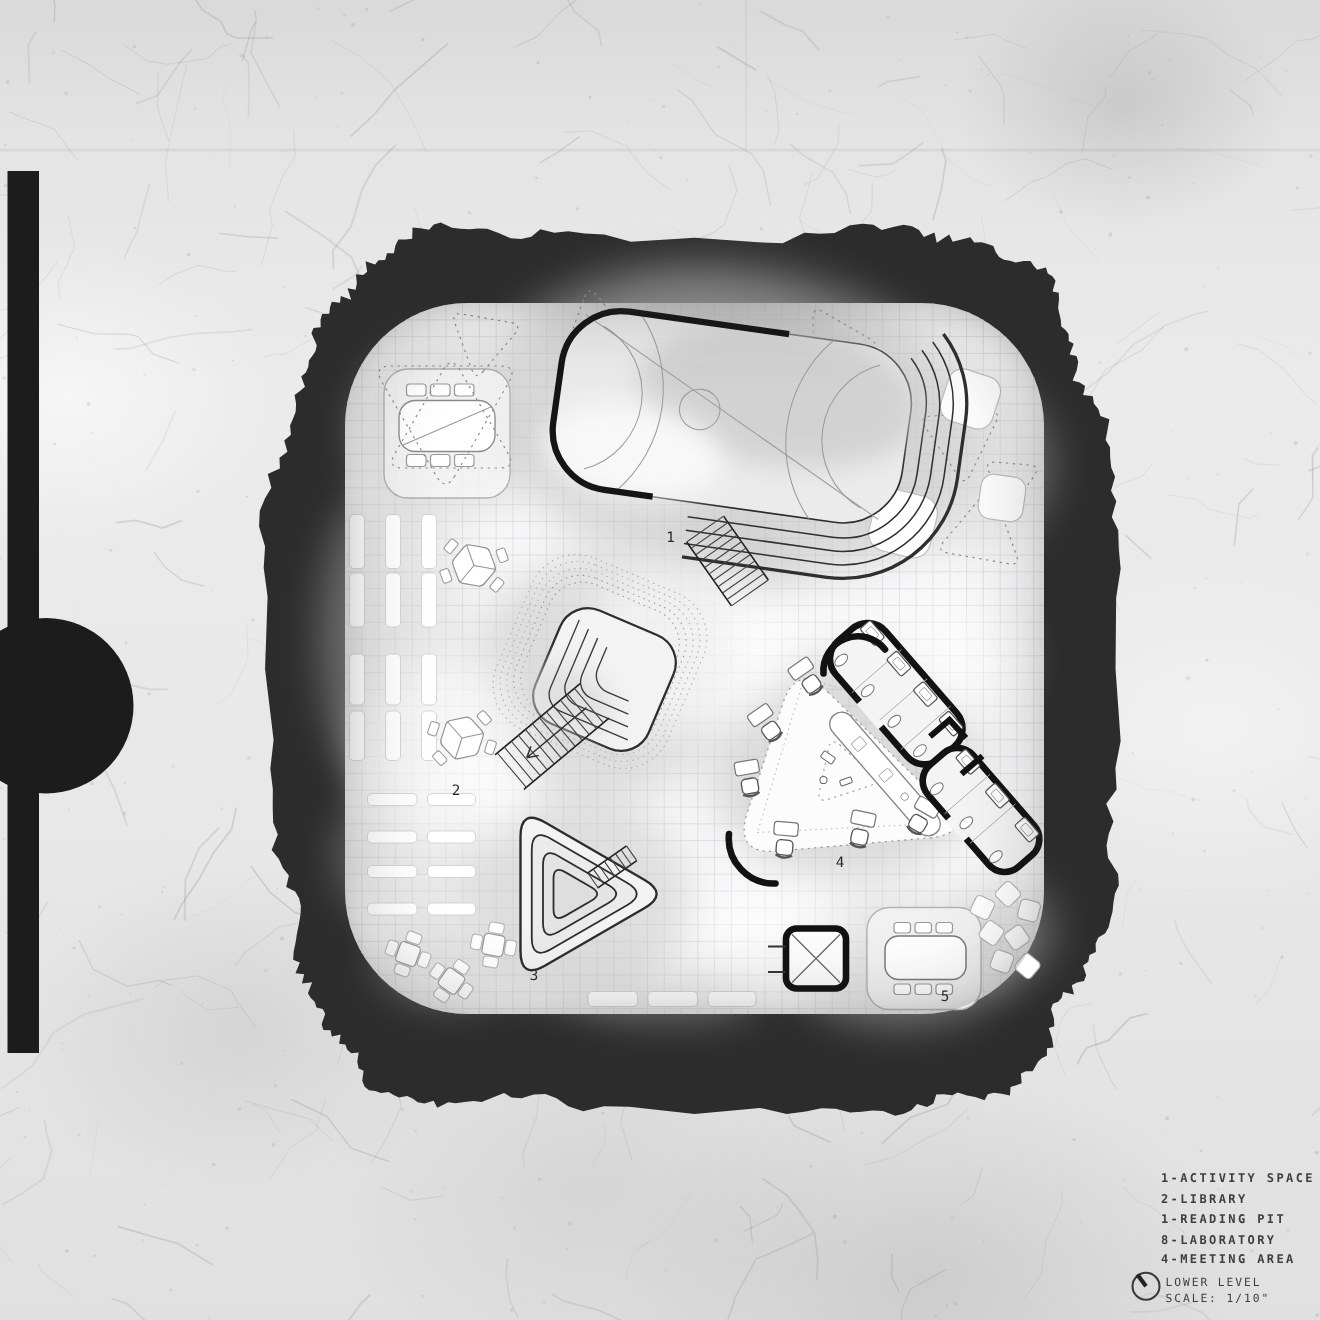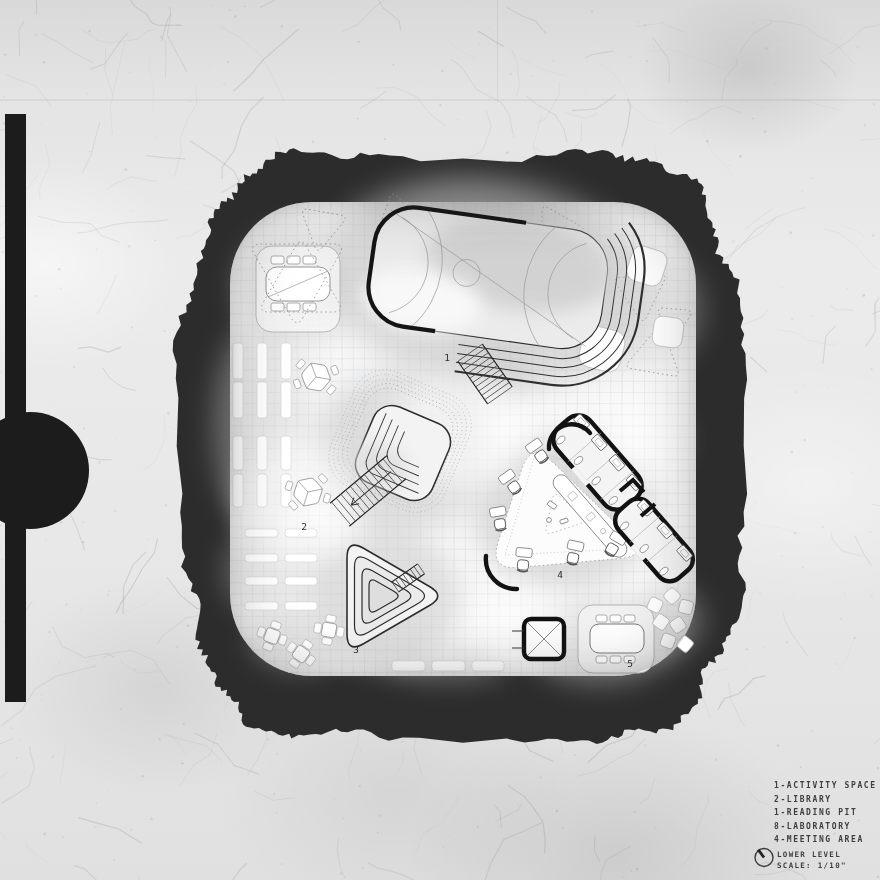--- a/index.html
+++ b/index.html
@@ -19,21 +19,21 @@
   svg.layer{position:absolute;left:0;top:0;}
   .side-bar{position:absolute;left:5px;top:114px;width:21px;height:588px;background:#1c1c1c;}
   .side-bump{position:absolute;left:-33px;top:298px;width:117px;height:117px;border-radius:50%;background:#1c1c1c;}
   .soft{filter:blur(14px);}
   .soft2{filter:blur(9px);}
   .plan-vignette{position:absolute;left:230px;top:202px;width:466px;height:474px;border-radius:82px;
     box-shadow:inset 0 0 55px rgba(50,50,50,.30), inset 0 0 14px rgba(110,110,110,.15);pointer-events:none;}
   .legend{position:absolute;left:774px;top:779px;font-weight:700;font-size:8px;line-height:13.5px;
     letter-spacing:1.6px;color:#3e3e3e;white-space:nowrap;}
   .titleblock{position:absolute;left:753px;top:846px;display:flex;align-items:flex-start;color:#3e3e3e;}
-  .titleblock .tb-text{margin-left:2px;font-weight:700;font-size:7.5px;line-height:11px;letter-spacing:1.3px;white-space:nowrap;padding-top:3px;}
+  .titleblock .tb-text{margin-left:2px;font-weight:400;font-size:7.5px;line-height:11px;letter-spacing:1.3px;white-space:nowrap;padding-top:3px;}
   text{font-family:"DejaVu Sans Mono",monospace;}
 </style>
 </head>
 <body>
 
 <div id="canvas">
   <div class="bg-overlay"></div>
   <div class="seam-h"></div>
   <div class="seam-v"></div>
 

